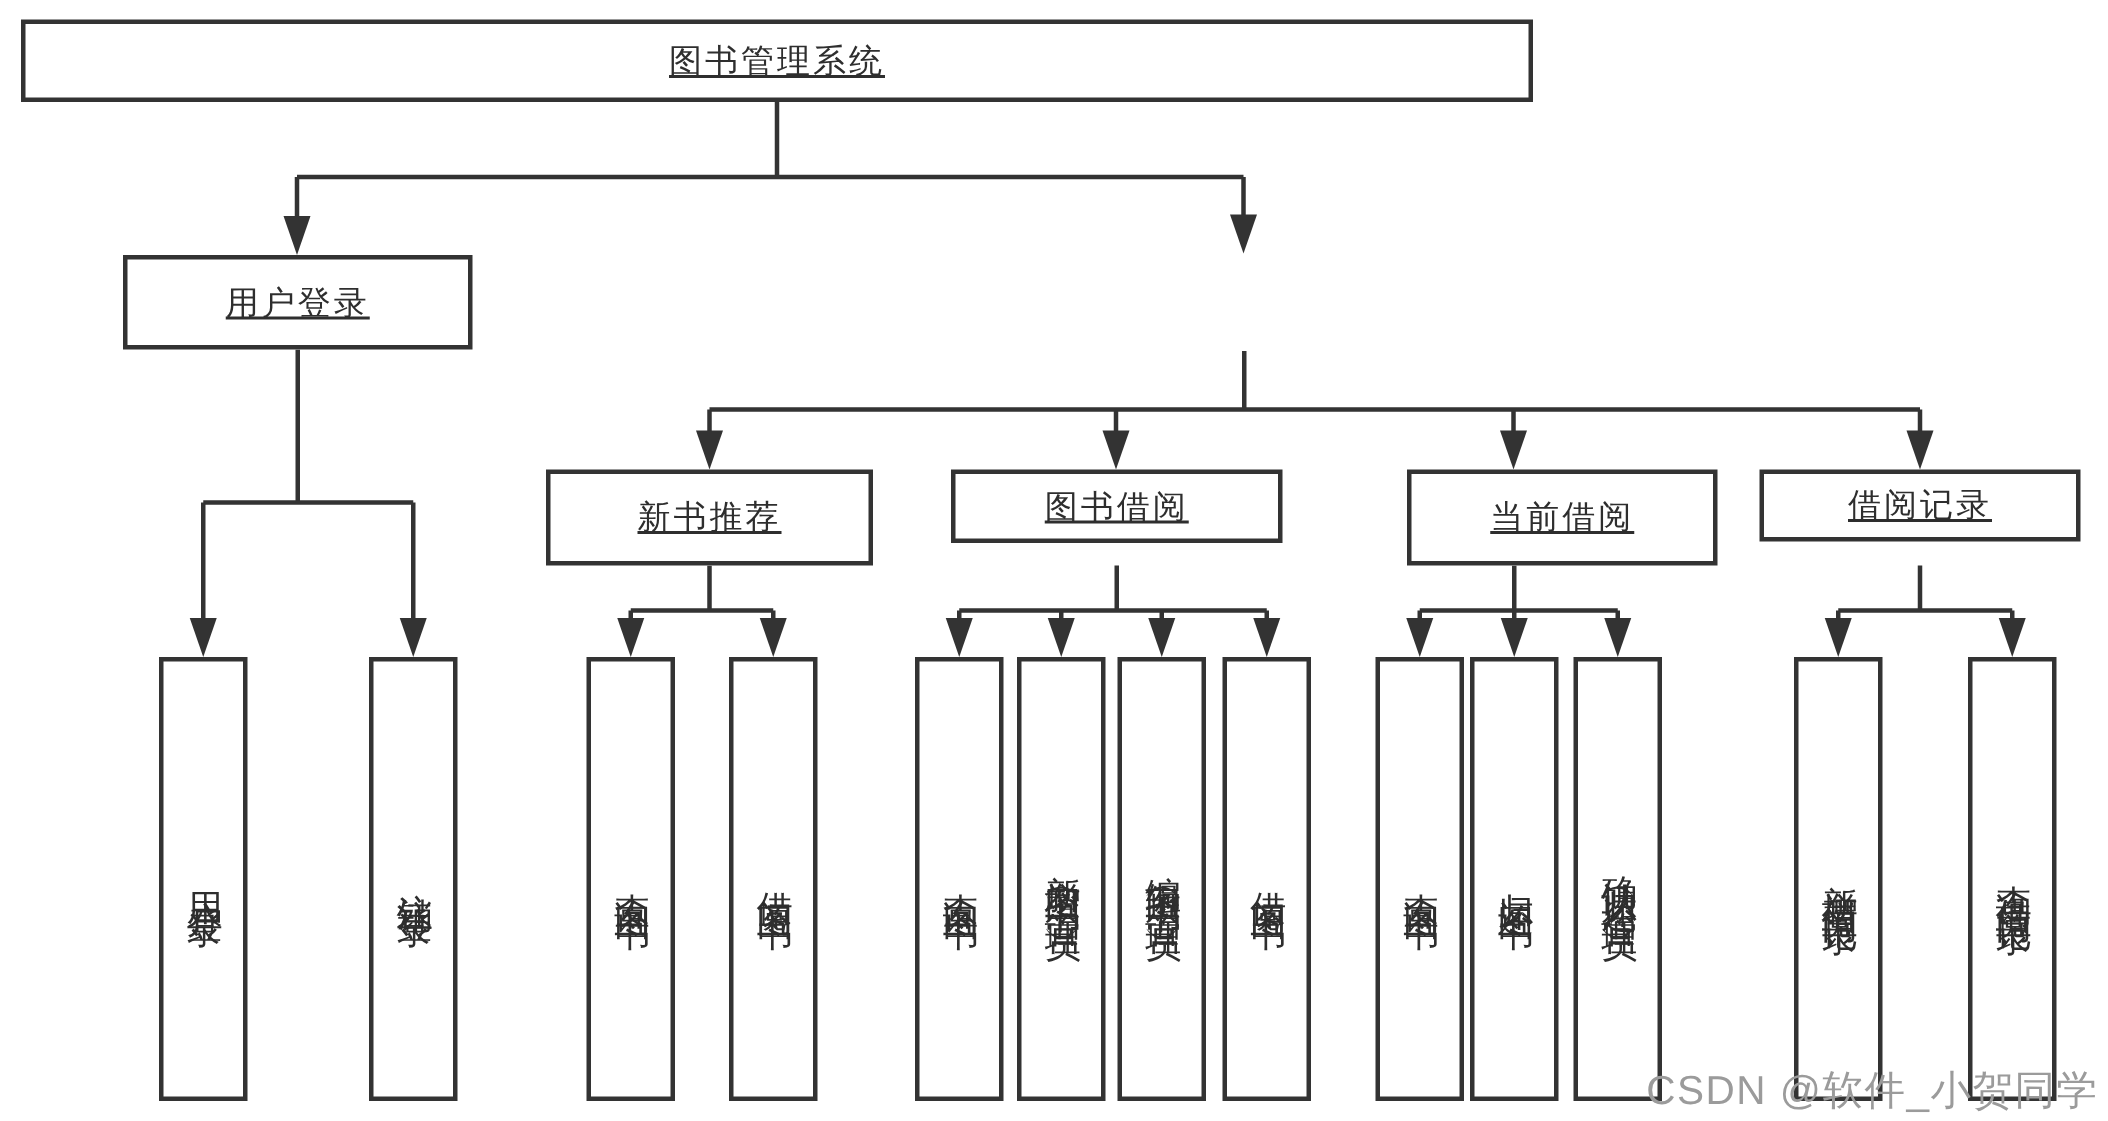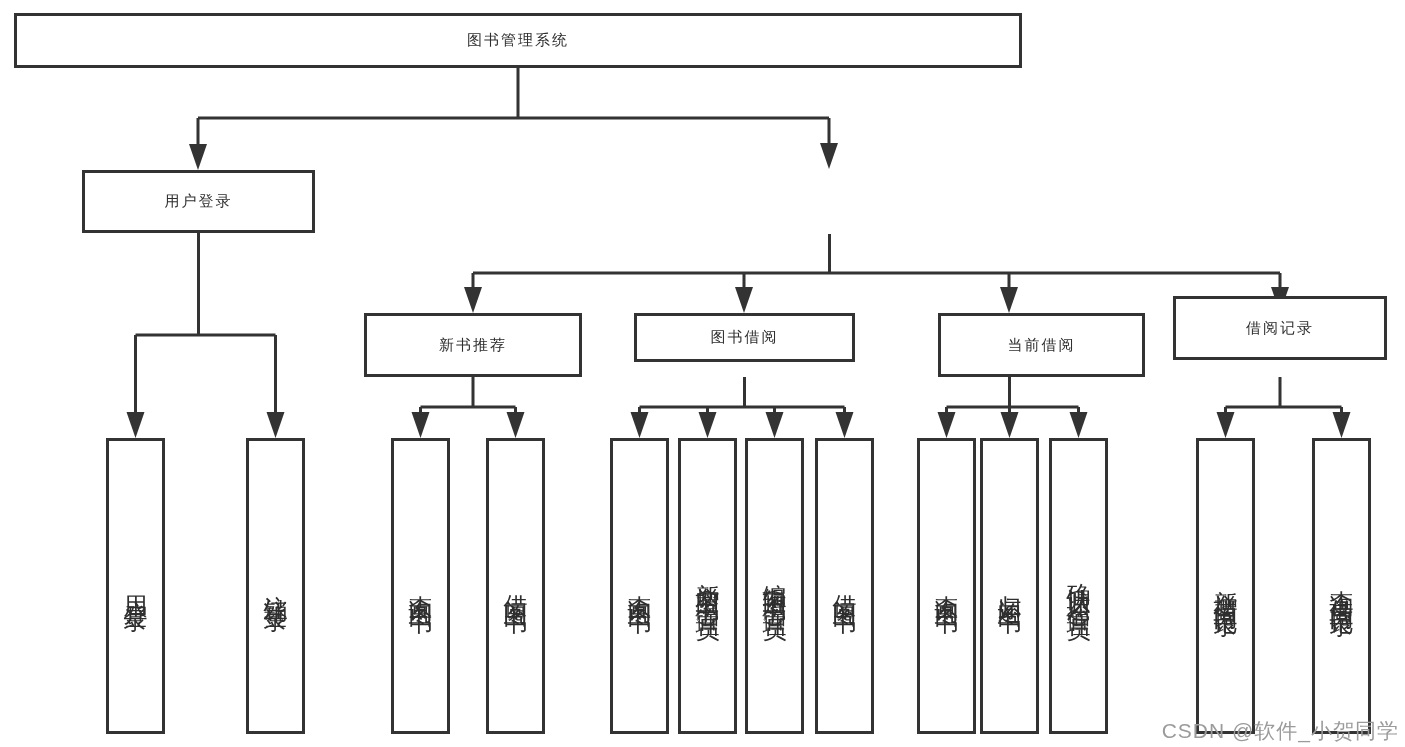--- a/index.html
+++ b/index.html
@@ -6,28 +6,28 @@
   .canvas{
     position:relative;width:1405px;height:747px;background:#ffffff;
     font-family:"Liberation Sans",sans-serif;overflow:hidden;
   }
   .wires{position:absolute;left:0;top:0;width:1405px;height:747px;}
   .node{
     position:absolute;box-sizing:border-box;background:#ffffff;
     border:3px solid #333333;color:#2e2e2e;
     display:flex;align-items:center;justify-content:center;
   }
-  .hnode{font-size:15px;letter-spacing:2px;white-space:nowrap;}
+  .hnode{font-size:22px;letter-spacing:2px;white-space:nowrap;text-decoration:underline;}
   .vnode{
     writing-mode:vertical-rl;text-orientation:mixed;
     font-size:24px;letter-spacing:5px;line-height:1;
   }
   .watermark{
     position:absolute;right:6px;bottom:2px;z-index:5;
-    font-size:21px;color:#9b9b9b;letter-spacing:1px;white-space:nowrap;
+    font-size:27px;color:#9b9b9b;letter-spacing:1px;white-space:nowrap;
   }
 </style>
 </head>
 <body>
 
 <div class="canvas">
 
   <svg class="wires" viewBox="0 0 1405 747" xmlns="http://www.w3.org/2000/svg">
     <g stroke="#333333" stroke-width="3" fill="none">
 
@@ -68,21 +68,21 @@
     </g>
   </svg>
 
   <div class="node hnode" style="left:14px;top:13px;width:1008px;height:55px">图书管理系统</div>
 
   <div class="node hnode" style="left:82px;top:170px;width:233px;height:63px">用户登录</div>
 
   <div class="node hnode" style="left:364px;top:313px;width:218px;height:64px">新书推荐</div>
   <div class="node hnode" style="left:634px;top:313px;width:221px;height:49px">图书借阅</div>
   <div class="node hnode" style="left:938px;top:313px;width:207px;height:64px">当前借阅</div>
-  <div class="node hnode" style="left:1173px;top:296px;width:214px;height:64px">借阅记录</div>
+  <div class="node hnode" style="left:1173px;top:313px;width:214px;height:48px">借阅记录</div>
 
   <div class="node vnode" style="left:106px;top:438px;width:59px;height:296px">用户登录</div>
   <div class="node vnode" style="left:246px;top:438px;width:59px;height:296px">注销登录</div>
 
   <div class="node vnode" style="left:391px;top:438px;width:59px;height:296px">查询图书</div>
   <div class="node vnode" style="left:486px;top:438px;width:59px;height:296px">借阅图书</div>
 
   <div class="node vnode" style="left:610px;top:438px;width:59px;height:296px">查询图书</div>
   <div class="node vnode" style="left:678px;top:438px;width:59px;height:296px">新增图书（管理员）</div>
   <div class="node vnode" style="left:745px;top:438px;width:59px;height:296px">编辑图书（管理员）</div>

